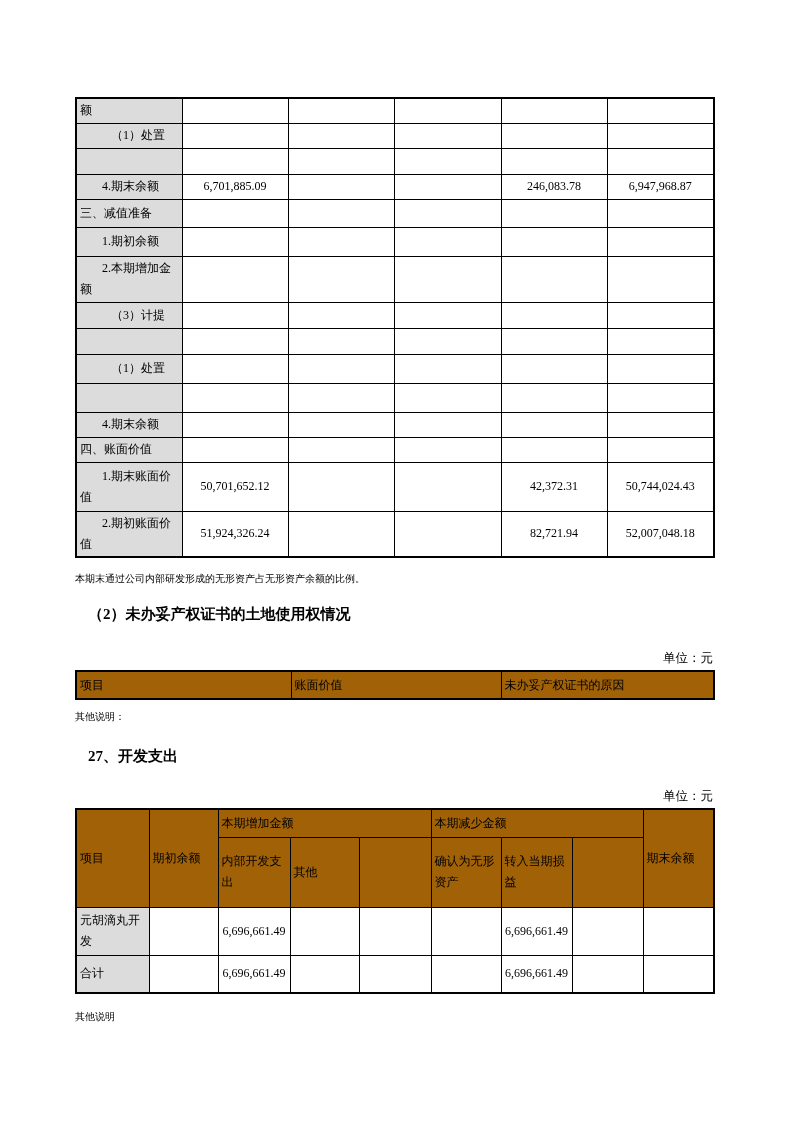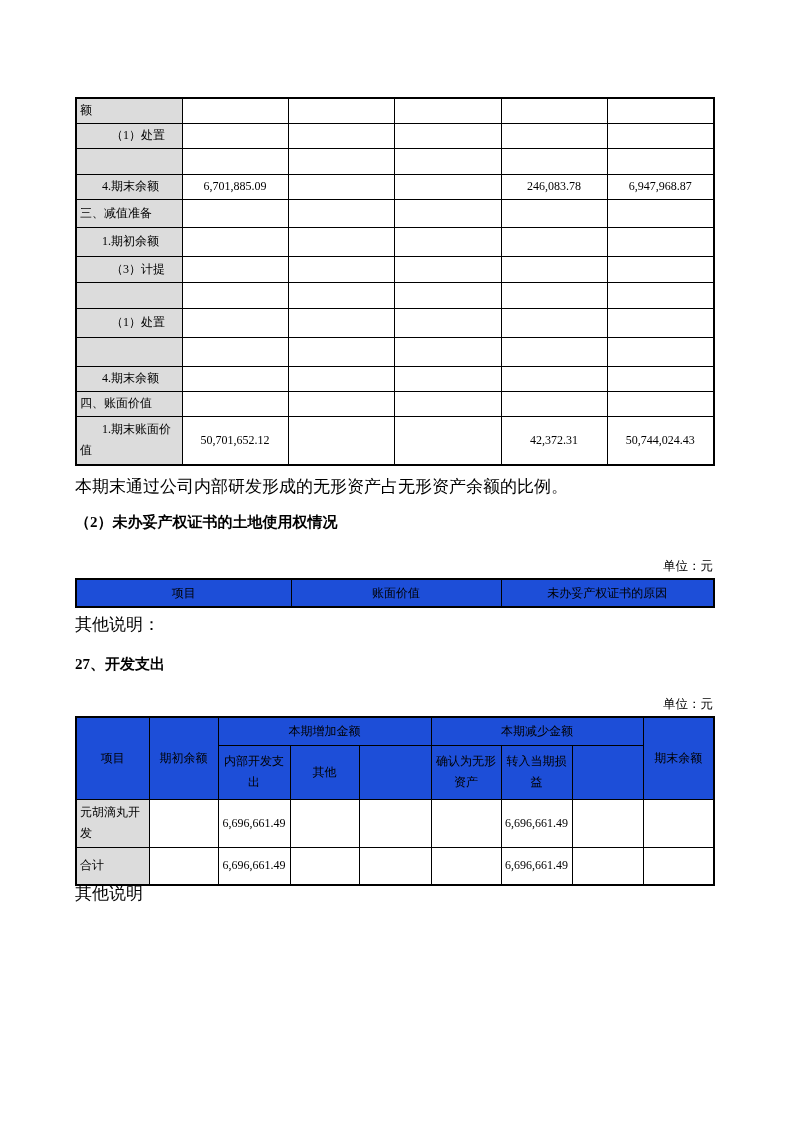--- a/index.html
+++ b/index.html
@@ -5,37 +5,37 @@
   html,body{margin:0;padding:0;background:#ffffff;}
   .page{
     position:relative;width:793px;height:1122px;background:#fff;overflow:hidden;
     font-family:"Liberation Serif","DejaVu Serif",serif;color:#000;
   }
   .content{position:absolute;left:75px;top:97px;width:638px;}
   table{border-collapse:collapse;table-layout:fixed;width:638px;font-size:12px;}
   table{border:2px solid #000;}
   td{border:1px solid #000;padding:1px 3px;vertical-align:middle;overflow:hidden;word-break:break-all;line-height:21px;}
   .lbl{background:#dcdcdc;text-align:left;}
-  .hdr{background:#1d4ed8;text-align:center;}
+  .hdr{background:#a16207;text-align:left;}
   .ind1{text-indent:22px;}
   .ind2{text-indent:31px;}
   .num{text-align:center;}
   .ctr{text-align:left;}
-  .note{font-size:17px;line-height:15px;margin:0;}
-  .h2{font-size:15px;line-height:20px;font-weight:bold;margin:0;}
+  .note{font-size:10px;line-height:15px;margin:0;}
+  .h2{font-size:15px;line-height:20px;font-weight:bold;margin:13px;}
   .unit{font-size:12.5px;line-height:15px;text-align:right;margin:0;}
   .mt-note1{margin-top:13px;}
   .mt-hland{margin-top:18px;}
   .mt-unit1{margin-top:27px;}
   .mt-t2{margin-top:4px;}
   .mt-note2{margin-top:9px;}
   .mt-hrd{margin-top:22px;}
   .mt-unit2{margin-top:23px;}
   .mt-t3{margin-top:4px;}
-  .mt-note3{}
+  .mt-note3{margin-top:15px;}
 </style>
 </head>
 <body>
 
 <div class="page">
   <div class="content">
 
     <table>
       <colgroup>
         <col style="width:106px">
@@ -87,20 +87,28 @@
           <td></td>
         </tr>
         <tr style="height:29px">
           <td class="lbl ind1">1.期初余额</td>
           <td></td>
             <td></td>
           <td></td>
             <td></td>
           <td></td>
         </tr>
+        <tr style="height:46px">
+          <td class="lbl ind1">2.本期增加金额</td>
+          <td></td>
+            <td></td>
+          <td></td>
+            <td></td>
+          <td></td>
+        </tr>
         <tr style="height:26px">
           <td class="lbl ind2">（3）计提</td>
           <td></td>
             <td></td>
           <td></td>
             <td></td>
           <td></td>
         </tr>
         <tr style="height:26px">
           <td class="lbl"></td>
@@ -142,20 +150,28 @@
             <td></td>
           <td></td>
         </tr>
         <tr style="height:49px">
           <td class="lbl ind1">1.期末账面价值</td>
           <td class="num">50,701,652.12</td>
           <td class="num"></td>
           <td class="num"></td>
           <td class="num">42,372.31</td>
           <td class="num">50,744,024.43</td>
+        </tr>
+        <tr style="height:46px">
+          <td class="lbl ind1">2.期初账面价值</td>
+          <td class="num">51,924,326.24</td>
+          <td class="num"></td>
+          <td class="num"></td>
+          <td class="num">82,721.94</td>
+          <td class="num">52,007,048.18</td>
         </tr>
       </tbody>
     </table>
 
     <p class="note mt-note1">本期末通过公司内部研发形成的无形资产占无形资产余额的比例。</p>
 
     <h3 class="h2 mt-hland">（2）未办妥产权证书的土地使用权情况</h3>
 
     <p class="unit mt-unit1">单位：元</p>
 
@@ -193,21 +209,21 @@
           <col style="width:71px">
       </colgroup>
       <tbody>
         <tr style="height:28px">
           <td class="hdr" rowspan="2">项目</td>
           <td class="hdr" rowspan="2">期初余额</td>
           <td class="hdr" colspan="3">本期增加金额</td>
           <td class="hdr" colspan="3">本期减少金额</td>
           <td class="hdr" rowspan="2">期末余额</td>
         </tr>
-        <tr style="height:54px">
+        <tr style="height:70px">
           <td class="hdr">内部开发支出</td>
           <td class="hdr">其他</td>
           <td class="hdr"></td>
           <td class="hdr">确认为无形资产</td>
           <td class="hdr">转入当期损益</td>
           <td class="hdr"></td>
         </tr>
         <tr style="height:48px">
           <td class="lbl">元胡滴丸开发</td>
           <td class="num"></td>

